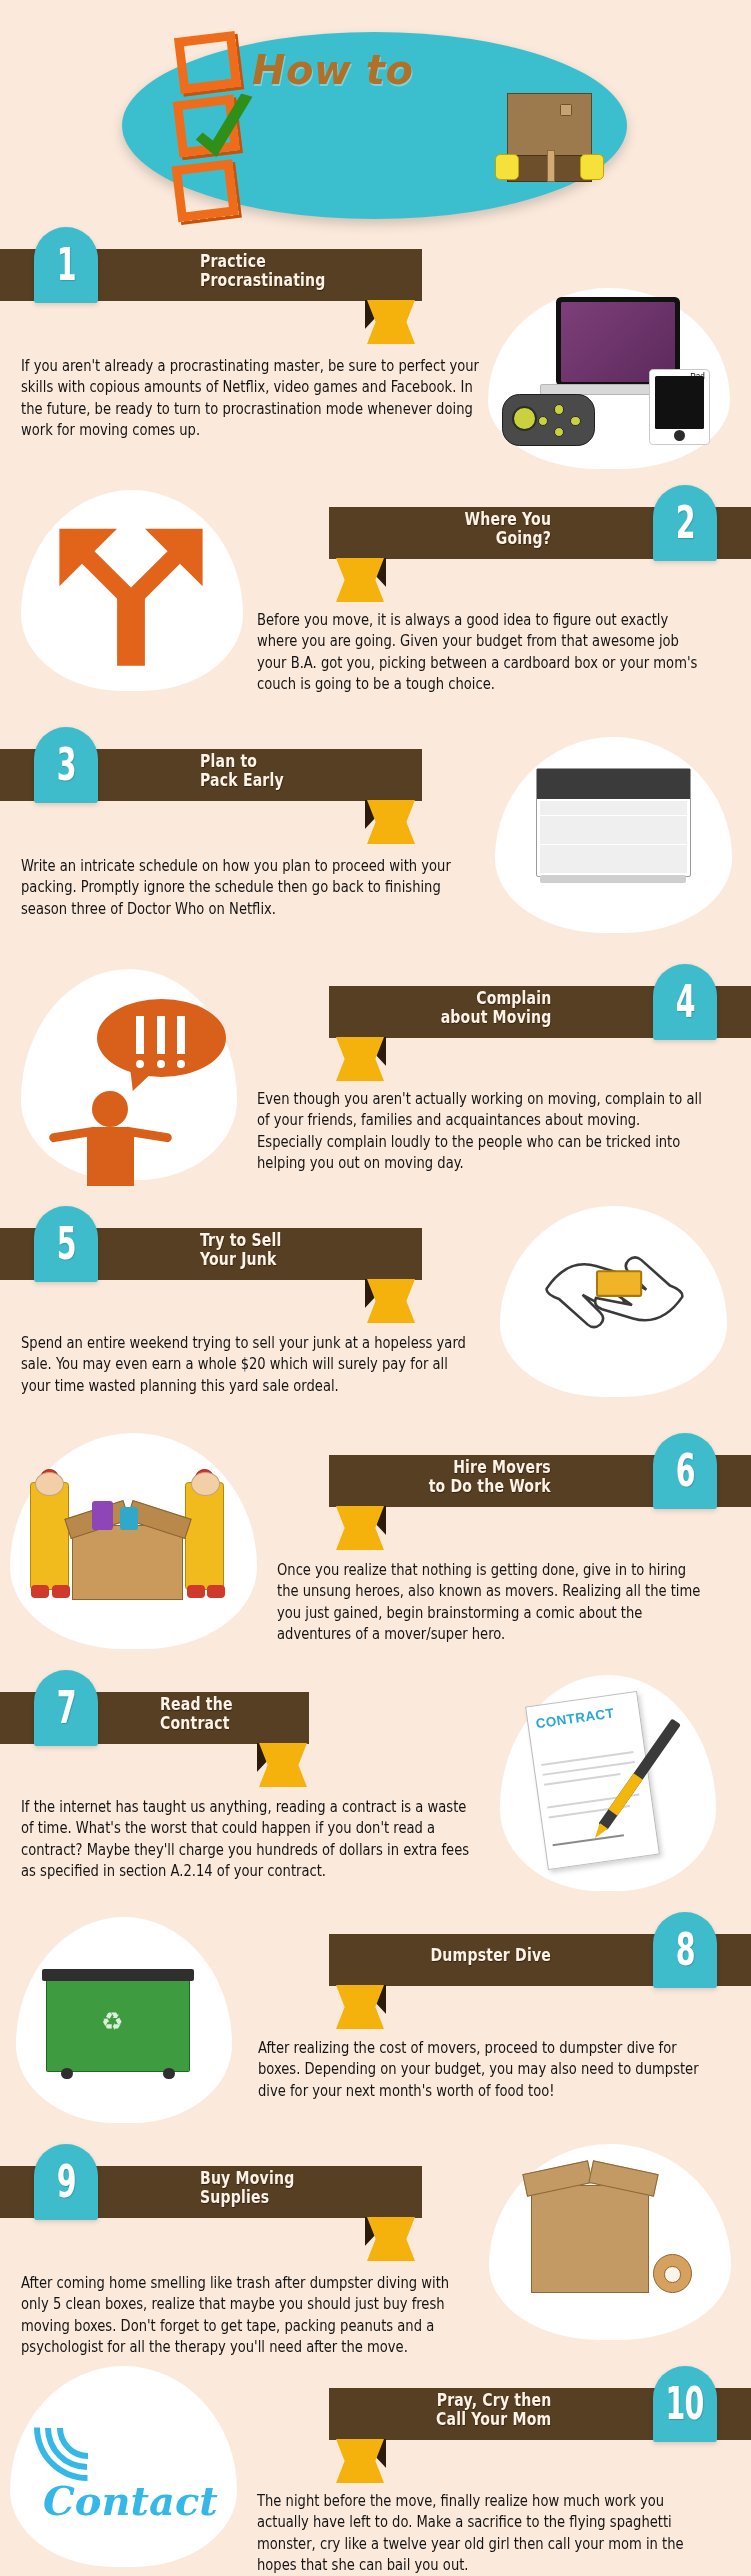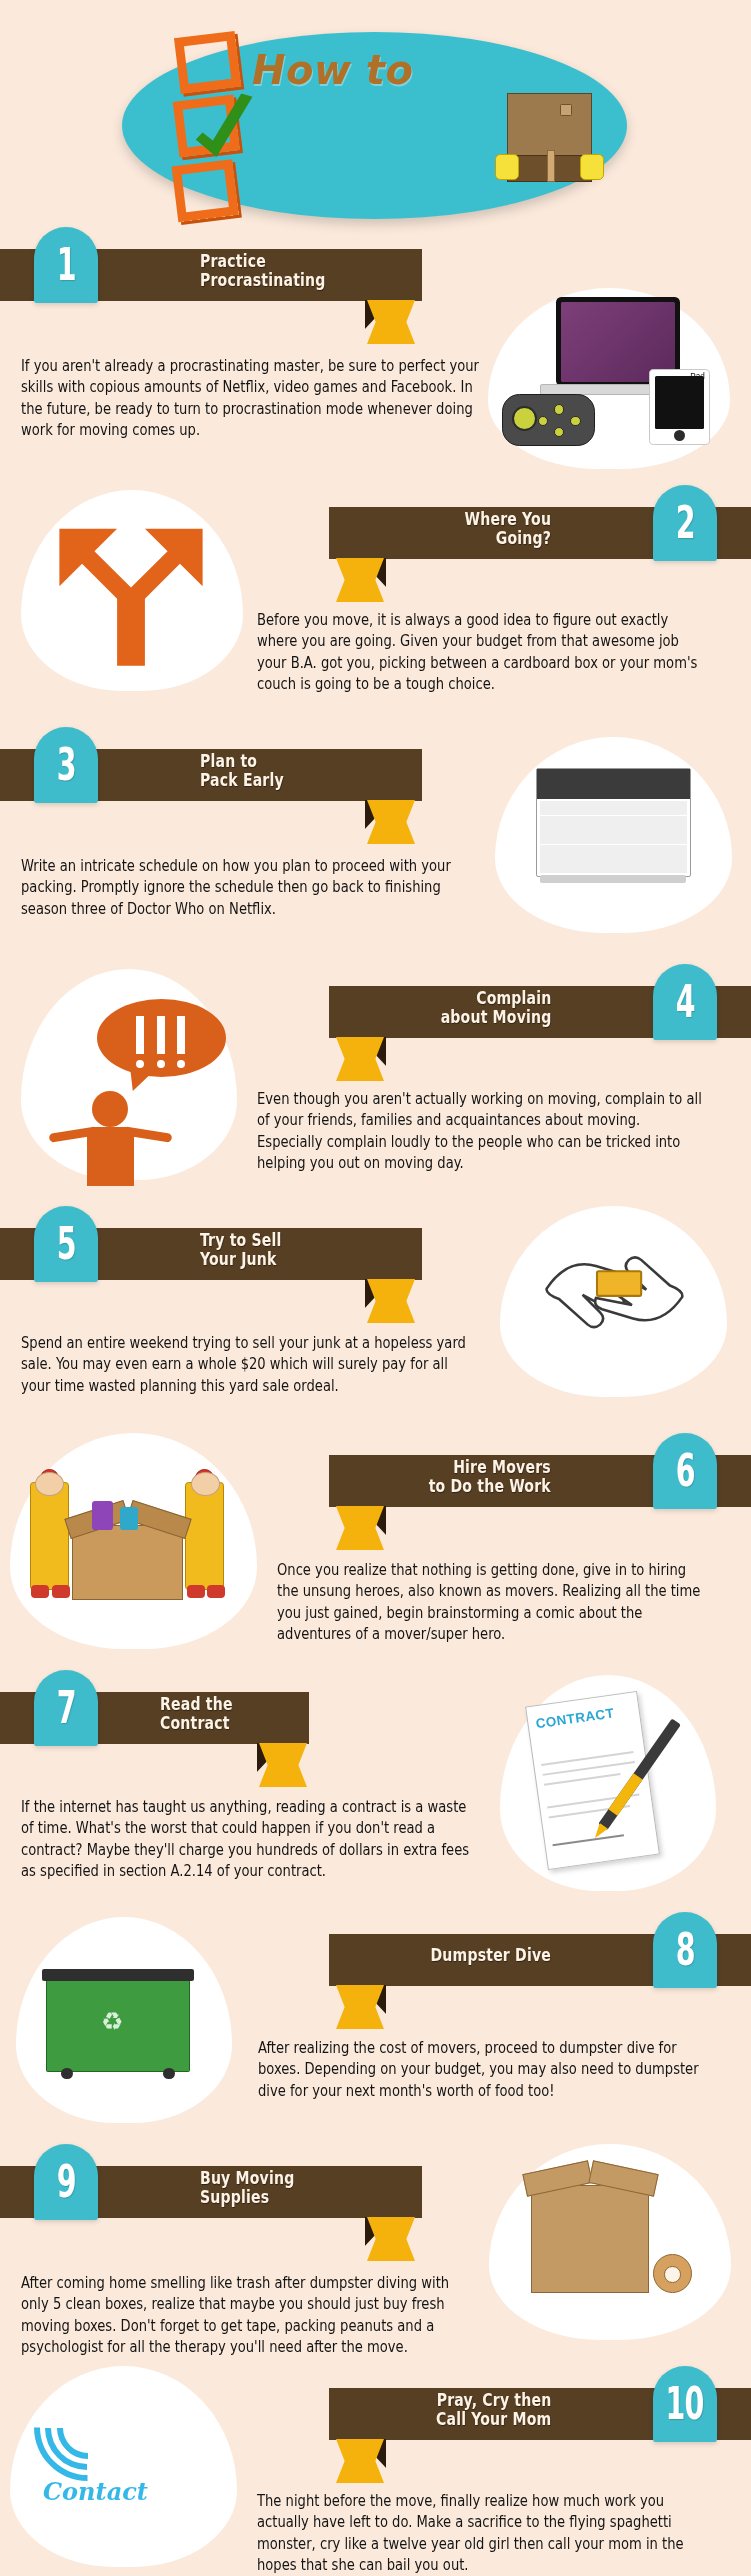--- a/index.html
+++ b/index.html
@@ -162,21 +162,21 @@
       background:#2f2f2f; border-radius:50%; }
   .recycle{ position:absolute; color:#d8f0d8; font-size:25px; }
 
   .mbox{ position:absolute; background:#c49a64; border:1.5px solid #8c6736; }
   .tape-roll{ position:absolute; background:#d6a05f; border-radius:50%; border:1.5px solid #8c6736; }
 
   .contact-wave{ position:absolute; border:6.7px solid #35b8e8; border-radius:50%;
       border-right-color:transparent; border-top-color:transparent; border-bottom-color:transparent;
       transform:rotate(-45deg); }
   .contact-word{ position:absolute; color:#35b8e8; font-style:italic; font-weight:bold;
-      font-size:24px; font-family:"DejaVu Serif", serif; }
+      font-size:40px; font-family:"DejaVu Serif", serif; }
 </style>
 </head>
 <body>
 
 <div class="header">
   <div class="hdr-ellipse"></div>
 
   <div class="checkbox-stack">
     <div class="cbx c1"></div>
     <div class="cbx c2"></div>

